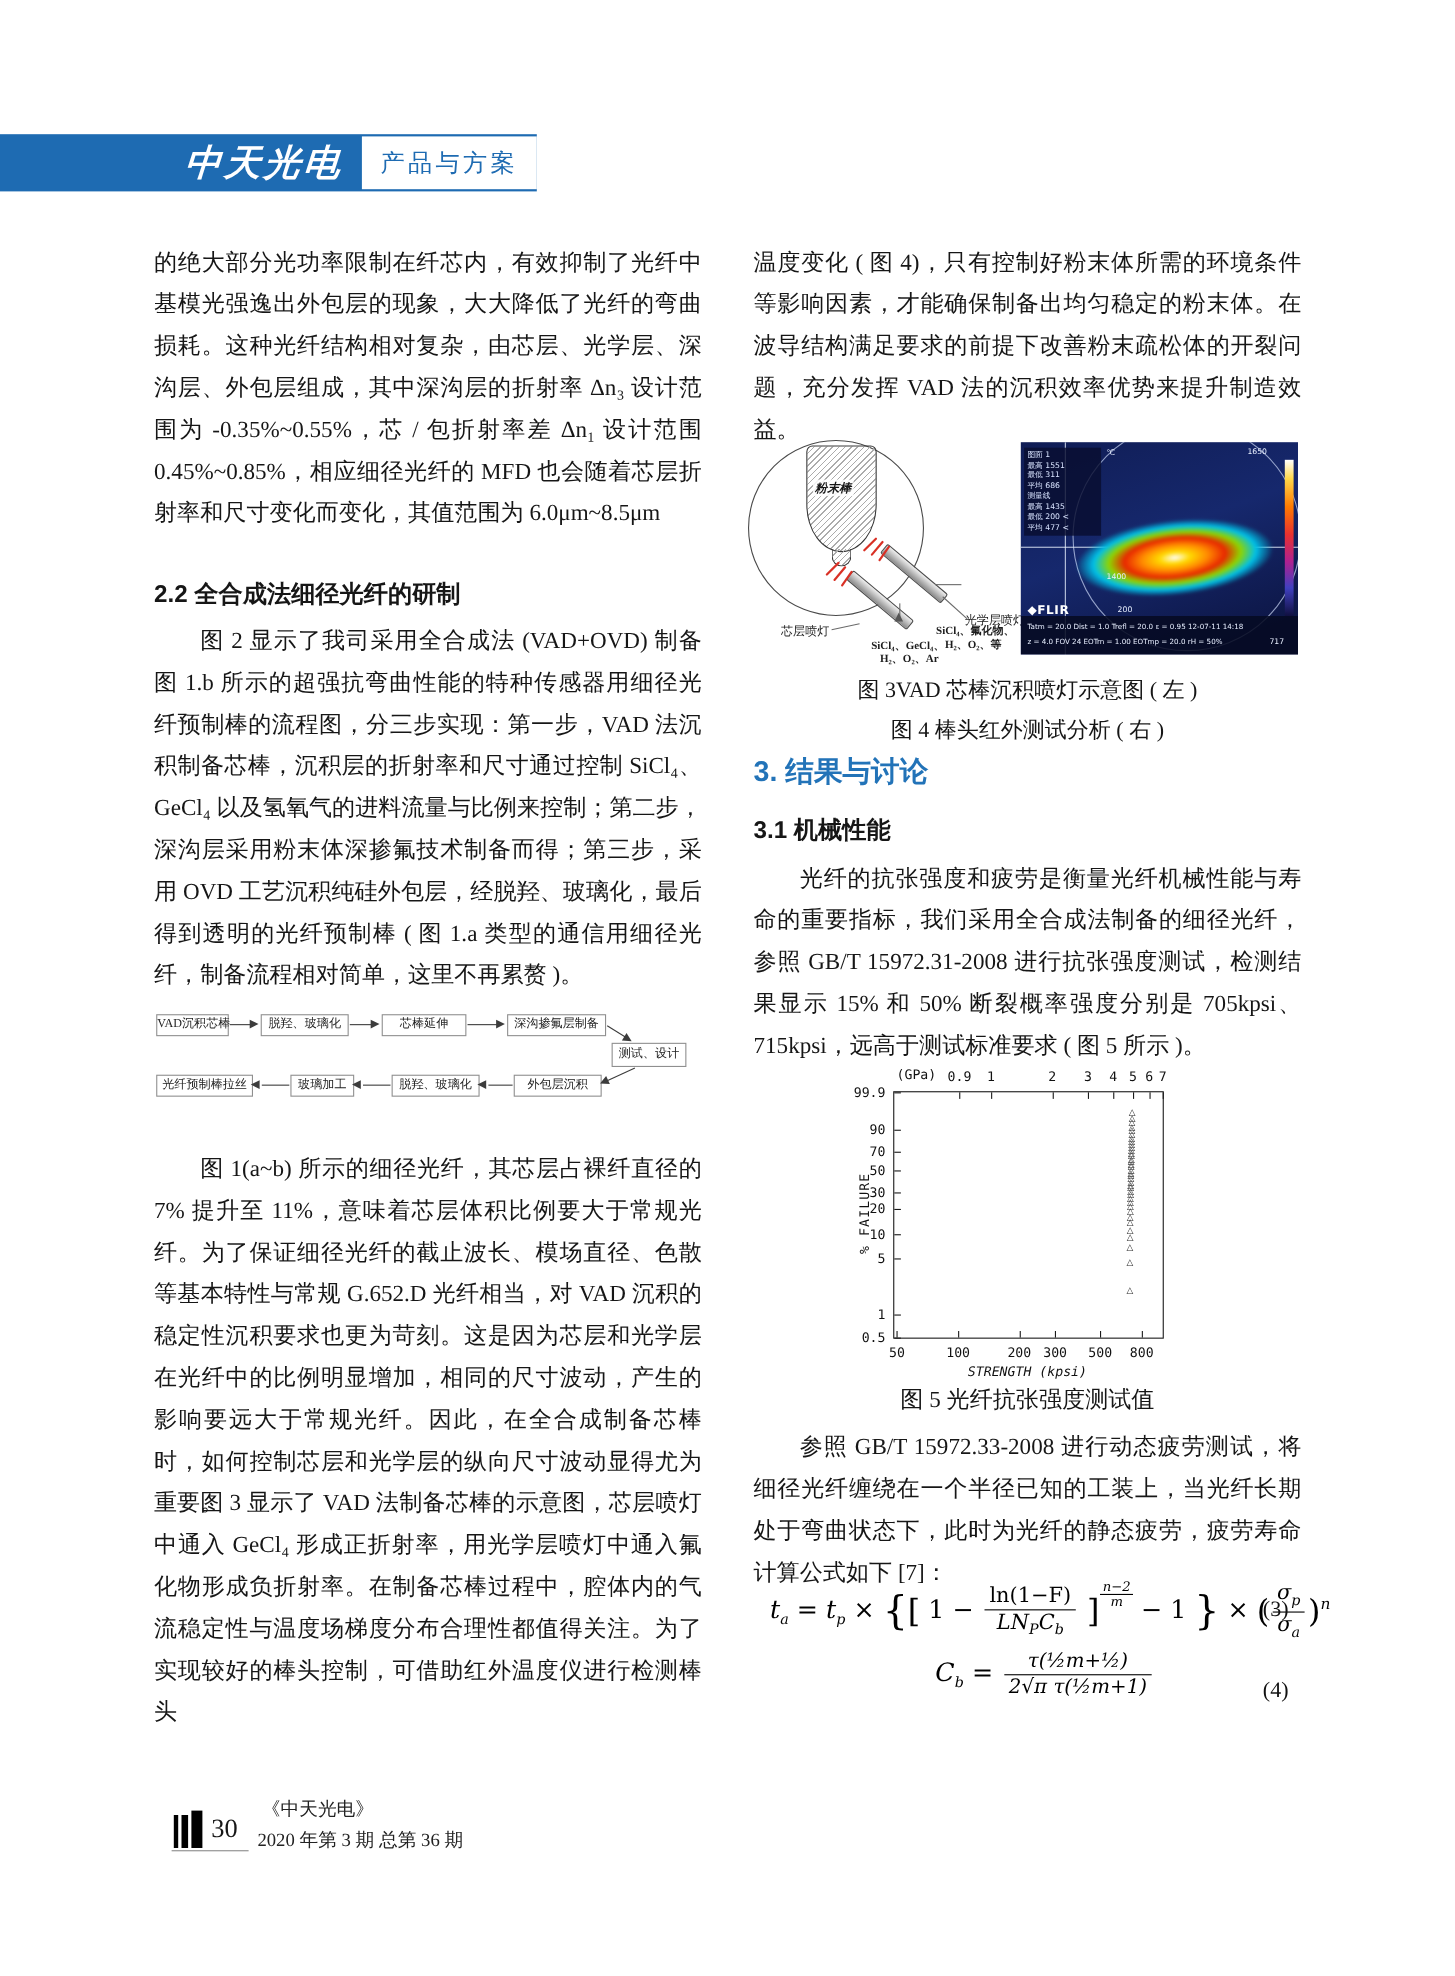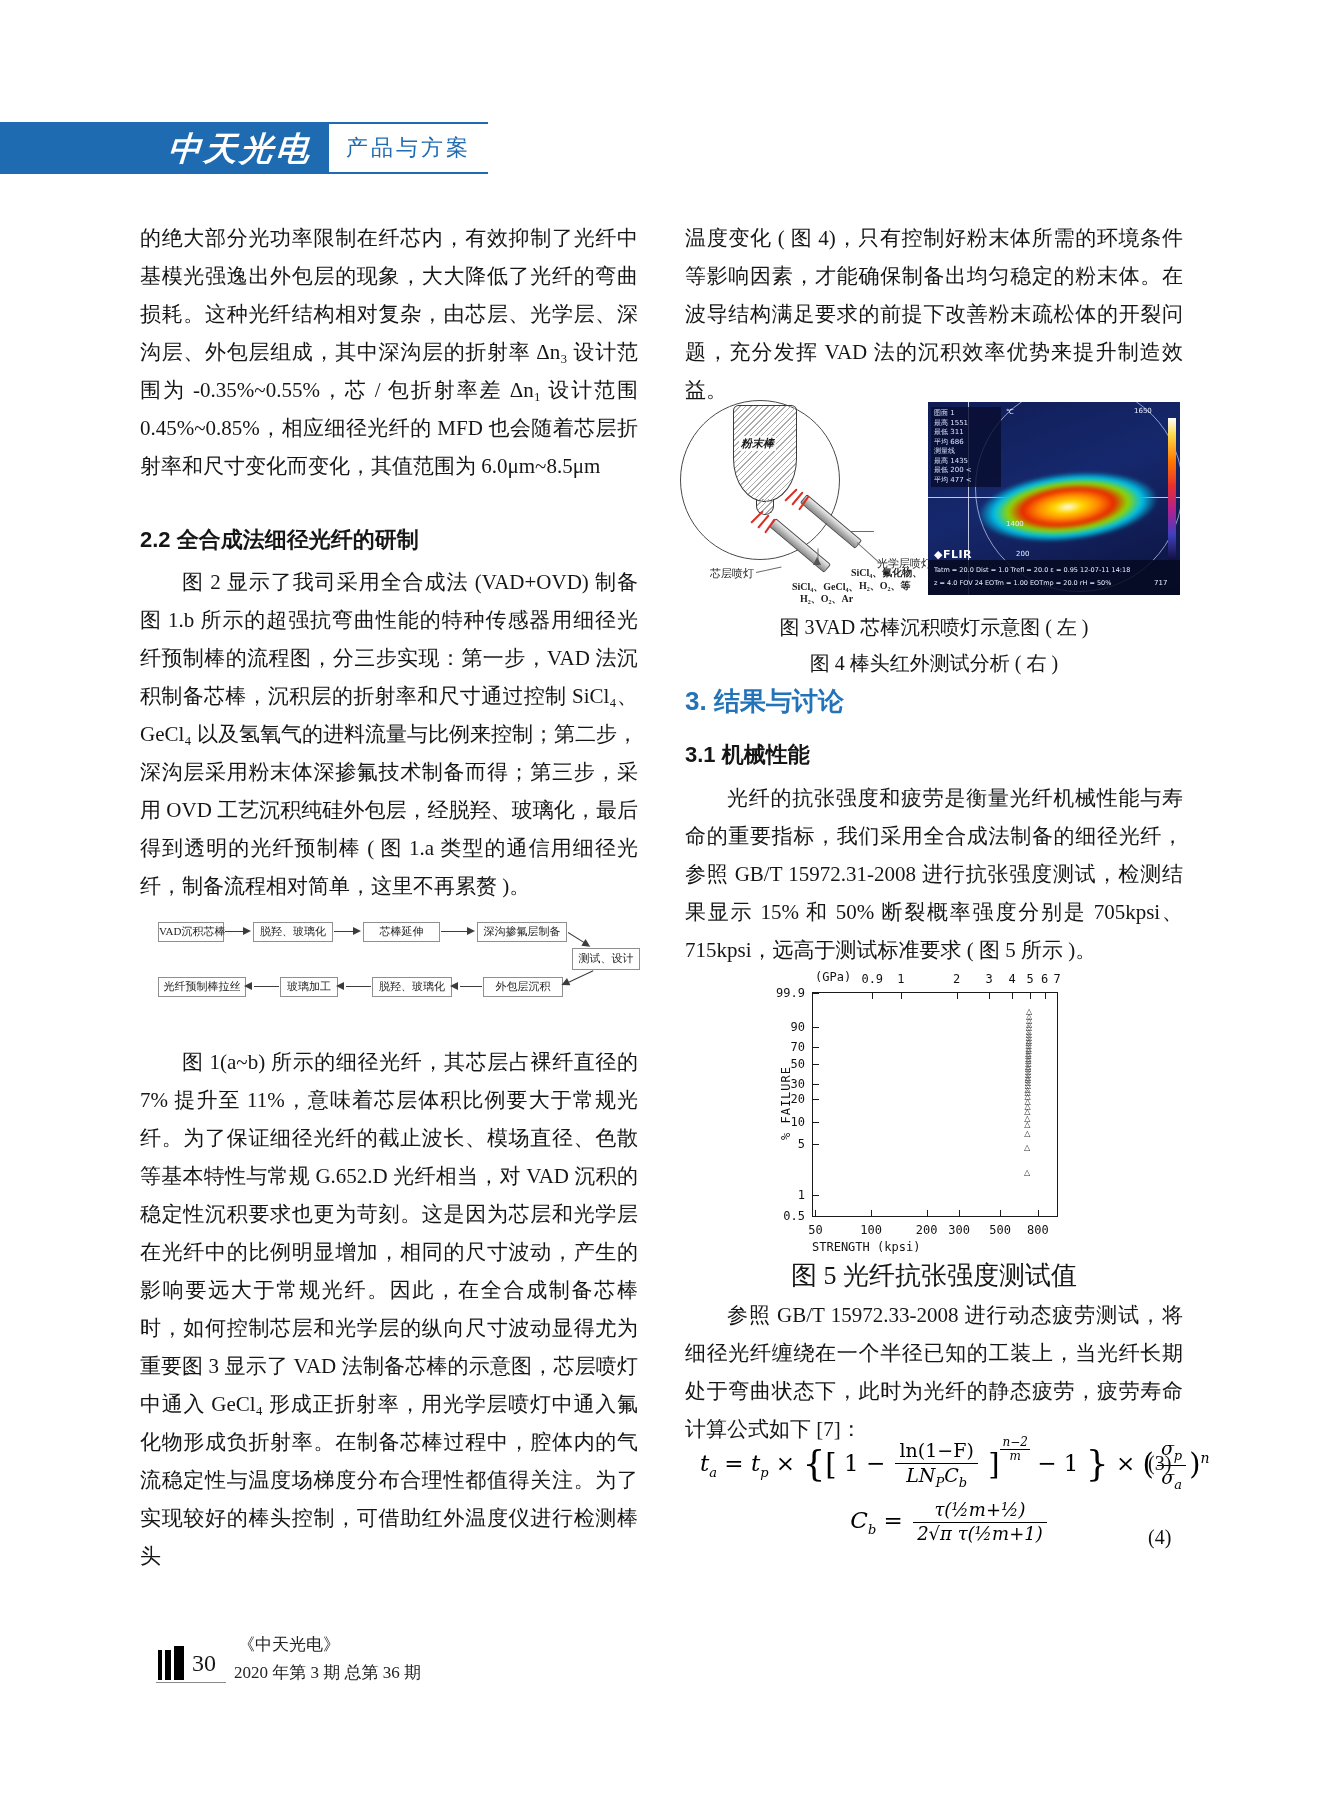--- a/index.html
+++ b/index.html
@@ -47,21 +47,21 @@
         background:radial-gradient(closest-side,#ffffff 0%,#ffd800 14%,#ff8a00 30%,#e82800 46%,#8fd400 60%,#00c0e8 74%,rgba(10,20,70,0) 90%);}
   .flir-bot{position:absolute;left:0;right:0;bottom:0;height:35px;background:rgba(6,10,34,.88);}
   .flir-logo{position:absolute;color:#ffffff;font-family:"DejaVu Sans",sans-serif;font-weight:bold;font-size:11px;letter-spacing:.5px;}
   .scalebar{position:absolute;width:8px;background:linear-gradient(180deg,#ffffff 0%,#ffd84a 12%,#ff7a00 30%,#e83030 48%,#b02090 65%,#4040c0 82%,#101040 100%);}
   
   .plot{position:absolute;border:1.5px solid #1a1a1a;box-sizing:content-box;}
   .ctick{position:absolute;background:#1a1a1a;}
   .clabel{position:absolute;font-family:"DejaVu Sans Mono",monospace;font-size:12px;color:#111;white-space:nowrap;}
   .clabel.xb,.clabel.xt{transform:translateX(-50%);}
   .clabel.yl{transform:translate(-100%,-50%);}
-  .clabel.xc{text-align:left;}
+  .clabel.xc{text-align:center;font-style:italic;}
   .yrot{transform:rotate(-90deg);letter-spacing:1px;text-align:center;}
   .cpt{position:absolute;font-size:8px;line-height:8px;color:#2a2a2a;transform:translate(-50%,-50%);font-family:"DejaVu Sans",sans-serif;}
   
   .formula{font-family:"DejaVu Serif",serif;font-style:italic;font-size:23px;color:#000;text-align:center;white-space:nowrap;}
   .formula sub{font-size:13px;}
   .frac{display:inline-block;vertical-align:middle;text-align:center;font-size:19px;margin:0 3px;}
   .frac .num{display:block;padding:0 4px 1px;border-bottom:1.3px solid #000;line-height:1.15;}
   .frac .den{display:block;padding:1px 4px 0;line-height:1.15;}
   .big{font-style:normal;font-size:36px;vertical-align:-5px;}
   .big2{font-style:normal;font-size:29px;vertical-align:-3px;}
@@ -80,21 +80,21 @@
 <div class="page">
 
   <div class="abs hbar"></div>
   <div class="abs hlogo">中天光电</div>
   <div class="abs htab">产品与方案</div>
 
   <div class="abs para" style="left:140px;top:219px;width:498px;">的绝大部分光功率限制在纤芯内，有效抑制了光纤中基模光强逸出外包层的现象，大大降低了光纤的弯曲损耗。这种光纤结构相对复杂，由芯层、光学层、深沟层、外包层组成，其中深沟层的折射率 Δn₃ 设计范围为 -0.35%~0.55%，芯 / 包折射率差 Δn₁ 设计范围 0.45%~0.85%，相应细径光纤的 MFD 也会随着芯层折射率和尺寸变化而变化，其值范围为 6.0μm~8.5μm</div>
   <div class="abs h-sec" style="left:140px;top:525px;font-size:22px;">2.2 全合成法细径光纤的研制</div>
   <div class="abs para indent" style="left:140px;top:563px;width:498px;">图 2 显示了我司采用全合成法 (VAD+OVD) 制备图 1.b 所示的超强抗弯曲性能的特种传感器用细径光纤预制棒的流程图，分三步实现：第一步，VAD 法沉积制备芯棒，沉积层的折射率和尺寸通过控制 SiCl₄、GeCl₄ 以及氢氧气的进料流量与比例来控制；第二步，深沟层采用粉末体深掺氟技术制备而得；第三步，采用 OVD 工艺沉积纯硅外包层，经脱羟、玻璃化，最后得到透明的光纤预制棒 ( 图 1.a 类型的通信用细径光纤，制备流程相对简单，这里不再累赘 )。</div>
 
-  <div class="abs" style="left:140px;top:916px;width:512px;height:92px;">
+  <div class="abs" style="left:124px;top:916px;width:512px;height:92px;">
     <div class="fc-box" style="left:18px;top:6px;width:66px;height:20px;">VAD沉积芯棒</div>
     <div class="fc-box" style="left:113px;top:6px;width:80px;height:20px;">脱羟、玻璃化</div>
     <div class="fc-box" style="left:223px;top:6px;width:77px;height:20px;">芯棒延伸</div>
     <div class="fc-box" style="left:337px;top:6px;width:90px;height:20px;">深沟掺氟层制备</div>
     <div class="fc-box" style="left:432px;top:32px;width:68px;height:22px;line-height:19px;">测试、设计</div>
     <div class="fc-box" style="left:18px;top:61px;width:88px;height:20px;">光纤预制棒拉丝</div>
     <div class="fc-box" style="left:140px;top:61px;width:58px;height:20px;">玻璃加工</div>
     <div class="fc-box" style="left:232px;top:61px;width:80px;height:20px;">脱羟、玻璃化</div>
     <div class="fc-box" style="left:343px;top:61px;width:80px;height:20px;">外包层沉积</div>
 
@@ -272,21 +272,21 @@
         <div class="cpt" style="left: 215.833px; top: 41.9737px;">△</div>
         <div class="cpt" style="left: 215.889px; top: 38.7661px;">△</div>
         <div class="cpt" style="left: 215.945px; top: 35.1967px;">△</div>
         <div class="cpt" style="left: 216.001px; top: 31.7885px;">△</div>
         <div class="cpt" style="left: 216.057px; top: 27.7112px;">△</div>
         <div class="cpt" style="left: 216.113px; top: 23.5577px;">△</div>
         <div class="cpt" style="left: 216.169px; top: 19.3531px;">△</div>
       </div>
     <div class="clabel xc" style="left:127px;top:272px;width:244px;">STRENGTH (kpsi)</div>
   </div>
-  <div class="abs caption" style="left:685px;top:1258px;width:498px;font-size:26px;">图 5 光纤抗张强度测试值</div>
+  <div class="abs caption" style="left:685px;top:1258px;width:498px;font-size:21px;">图 5 光纤抗张强度测试值</div>
 
   <div class="abs para indent" style="left:685px;top:1296px;width:498px;">参照 GB/T 15972.33-2008 进行动态疲劳测试，将细径光纤缠绕在一个半径已知的工装上，当光纤长期处于弯曲状态下，此时为光纤的静态疲劳，疲劳寿命计算公式如下 [7]：</div>
 
   <div class="abs formula" style="left:700px;top:1436px;width:460px;">
     <span>t</span><sub>a</sub>
     <span style="font-style:normal;">=</span>
     <span>t</span><sub>p</sub>
     <span style="font-style:normal;">×</span>
     <span class="big">{</span><span class="big2">[</span>
     <span style="font-style:normal;">1 −</span>

